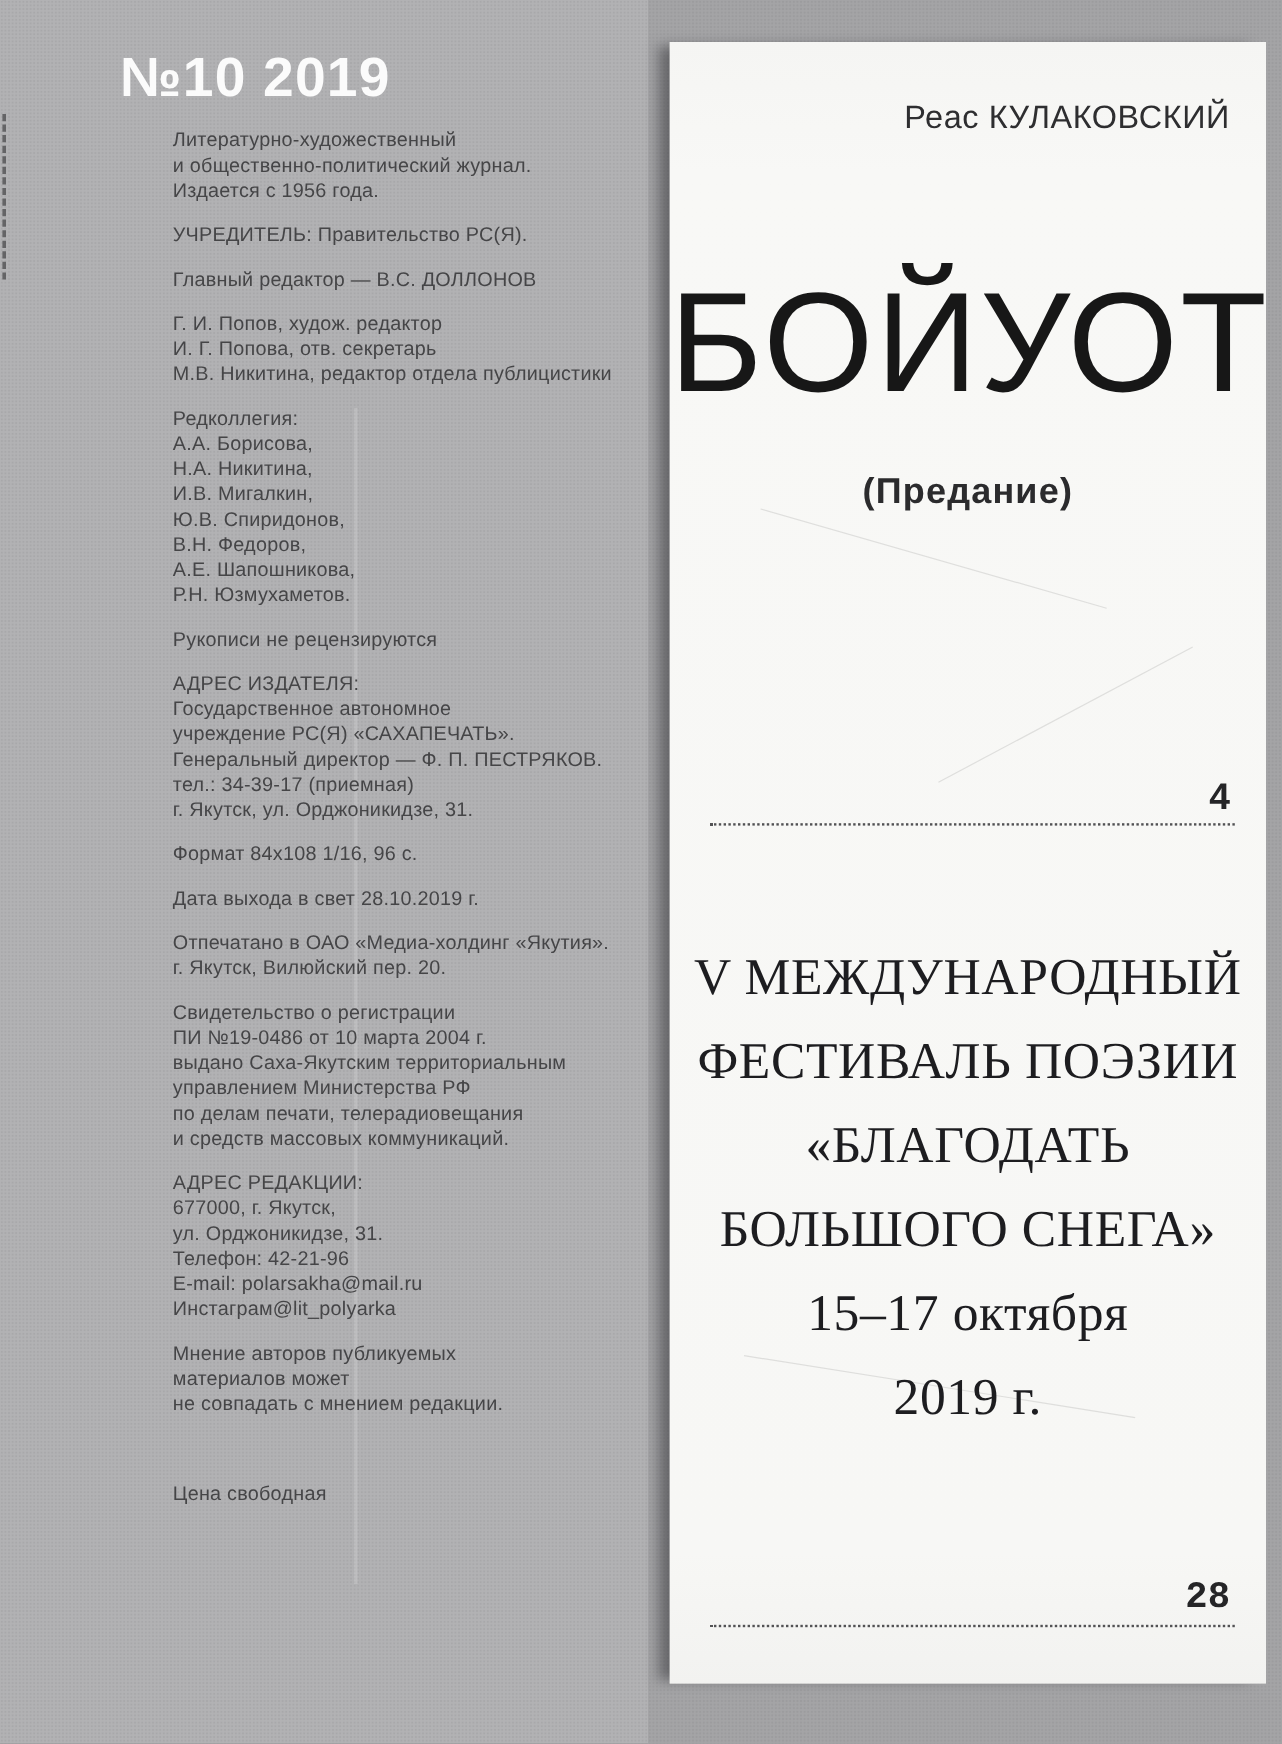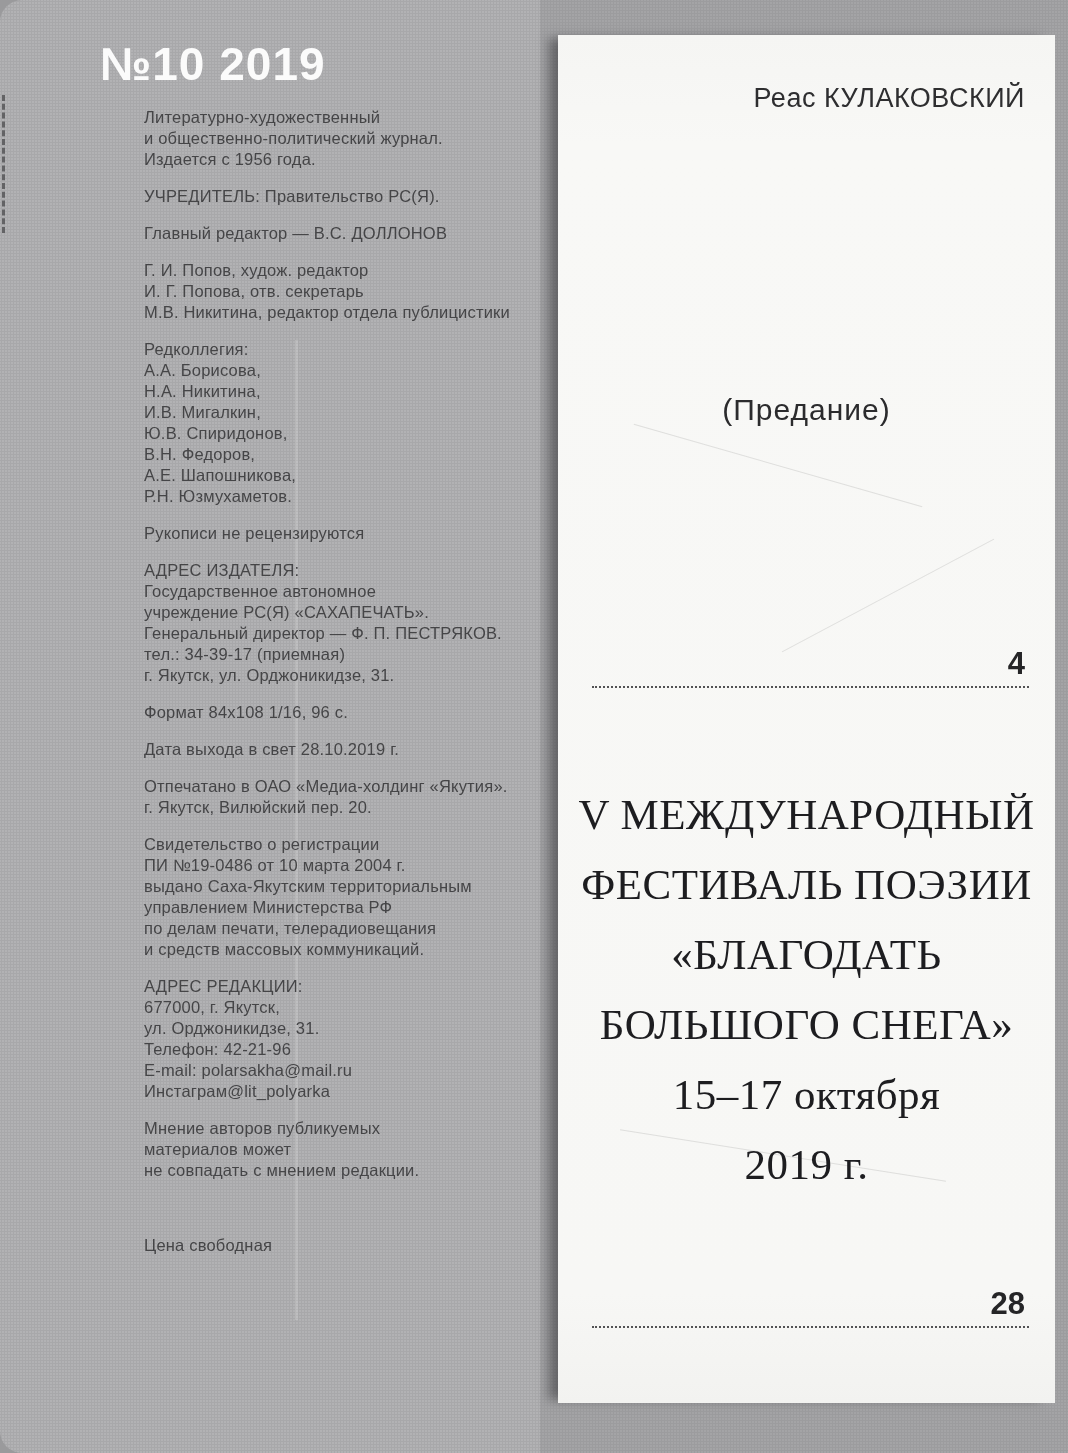--- a/index.html
+++ b/index.html
@@ -2,21 +2,21 @@
 <html><head>
 <meta charset="utf-8">
 <style>
   html,body{margin:0;padding:0;background:#9a9a9c;}
   #canvas{position:relative;width:1068px;height:1453px;overflow:hidden;
           font-family:"Liberation Sans",sans-serif;}
 
   
   .left-page{position:absolute;inset:0;background:#b2b2b4;
     background-image:radial-gradient(rgba(0,0,0,0.055) 1px,transparent 1.2px);
-    background-size:3px 3px;border-radius:22px;}
+    background-size:3px 3px;}
   .backing{position:absolute;left:540px;top:0;right:0;bottom:0;background:#a4a4a6;
     background-image:radial-gradient(rgba(0,0,0,0.05) 1px,transparent 1.2px);
     background-size:3px 3px;}
   .stitch{position:absolute;left:2px;top:95px;height:138px;width:0;
     border-left:3px dashed #4b4b4d;opacity:.75;}
   .crease{position:absolute;left:295px;top:340px;height:980px;width:3px;
     background:rgba(255,255,255,0.16);}
 
   .imprint{position:absolute;left:100px;top:38px;width:450px;color:#454547;}
   .issue{font-size:46px;font-weight:700;color:#fbfbfb;letter-spacing:1px;
@@ -27,28 +27,28 @@
 
   
   .white-page{position:absolute;left:558px;top:35px;width:497px;height:1368px;
     background:linear-gradient(180deg,#f5f5f3 0%,#f8f8f6 8%,#f7f7f5 92%,#f2f2f0 100%);
     box-shadow:-12px 0 10px -3px rgba(55,55,58,0.55);}
   .author{position:absolute;top:48px;right:30px;font-size:27px;color:#2e2e30;
     letter-spacing:0.5px;}
   .story-title{position:absolute;top:192px;left:0;right:0;text-align:center;
     font-size:118px;line-height:1;font-weight:400;color:#171717;letter-spacing:2px;}
   .story-sub{position:absolute;top:358px;left:0;right:0;text-align:center;
-    font-size:30px;color:#2b2b2d;letter-spacing:1px;}
+    font-size:30px;color:#2b2b2d;letter-spacing:1px;font-weight:bold;}
 
   .pageref{position:absolute;left:34px;right:26px;}
   .pageref .pnum{text-align:right;font-size:31px;font-weight:700;color:#252527;
     padding-right:4px;margin-bottom:5px;line-height:1.1;}
   .pageref .dotline{height:0;border-top:2px dotted #525254;}
   .pr1{top:612px;}
-  .pr2{top:1252px;}
+  .pr2{top:1280px;font-family:Liberation Mono, monospace;}
 
   .festival{position:absolute;top:745px;left:0;right:0;text-align:center;
     font-family:"Liberation Serif",serif;font-size:43px;line-height:70px;
     color:#1d1d20;letter-spacing:0.5px;}
 
   .scratch{position:absolute;height:1px;background:rgba(110,110,112,0.18);}
   .s1{top:430px;left:70px;width:300px;transform:rotate(16deg);}
   .s2{top:560px;left:210px;width:240px;transform:rotate(-28deg);}
   .s3{top:1120px;left:60px;width:330px;transform:rotate(9deg);}
 </style>
@@ -152,20 +152,21 @@
   </div>
 
   <div class="backing"></div>
 
   <div class="white-page">
     <div class="scratch s1"></div>
     <div class="scratch s2"></div>
     <div class="scratch s3"></div>
 
     <div class="author">Реас КУЛАКОВСКИЙ</div>
+    <div class="story-title">БОЙУОТ</div>
     <div class="story-sub">(Предание)</div>
 
     <div class="pageref pr1">
       <div class="pnum">4</div>
       <div class="dotline"></div>
     </div>
 
     <div class="festival">
       <div class="fline">V МЕЖДУНАРОДНЫЙ</div>
       <div class="fline">ФЕСТИВАЛЬ ПОЭЗИИ</div>

